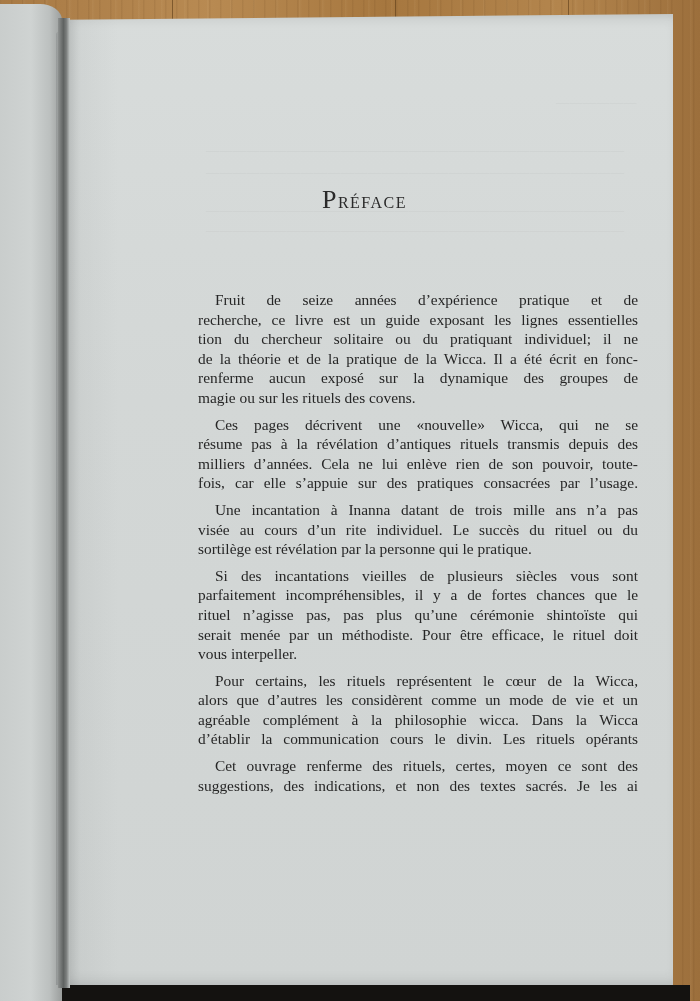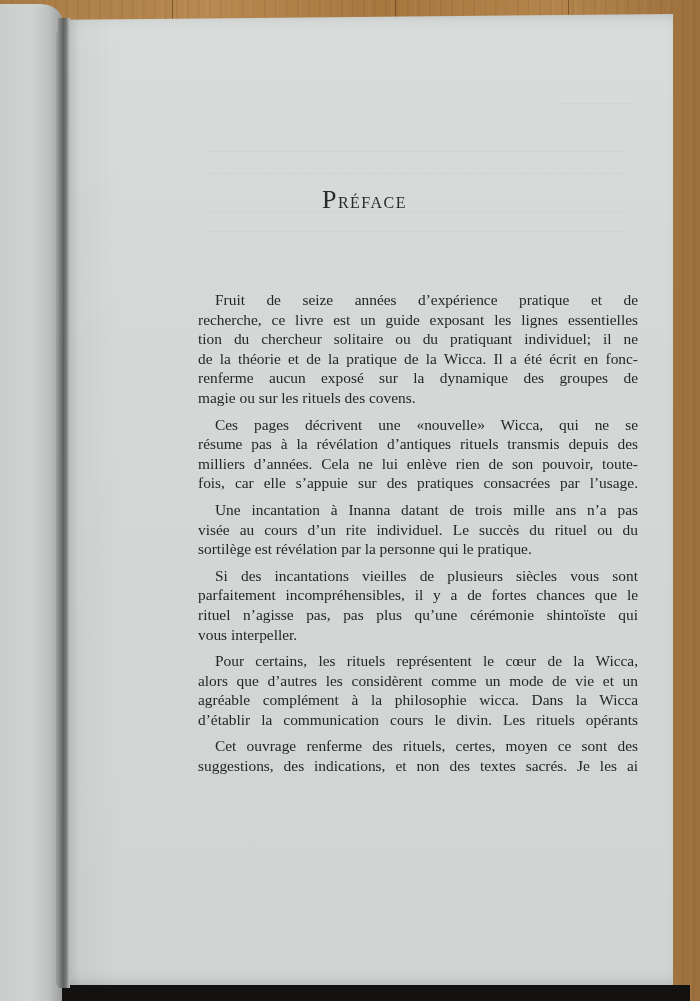--- a/index.html
+++ b/index.html
@@ -165,20 +165,21 @@
   </p>
   <p>
     <span class="line">Une incantation à Inanna datant de trois mille ans n’a pas</span>
     <span class="line" style="text-indent:0">visée au cours d’un rite individuel. Le succès du rituel ou du</span>
     <span class="line last" style="text-indent:0">sortilège est révélation par la personne qui le pratique.</span>
   </p>
   <p>
     <span class="line">Si des incantations vieilles de plusieurs siècles vous sont</span>
     <span class="line" style="text-indent:0">parfaitement incompréhensibles, il y a de fortes chances que le</span>
     <span class="line" style="text-indent:0">rituel n’agisse pas, pas plus qu’une cérémonie shintoïste qui</span>
+    <span class="line" style="text-indent:0">serait menée par un méthodiste. Pour être efficace, le rituel doit</span>
     <span class="line last" style="text-indent:0">vous interpeller.</span>
   </p>
   <p>
     <span class="line">Pour certains, les rituels représentent le cœur de la Wicca,</span>
     <span class="line" style="text-indent:0">alors que d’autres les considèrent comme un mode de vie et un</span>
     <span class="line" style="text-indent:0">agréable complément à la philosophie wicca. Dans la Wicca</span>
     <span class="line" style="text-indent:0">d’établir la communication cours le divin. Les rituels opérants</span>
   </p>
   <p>
     <span class="line">Cet ouvrage renferme des rituels, certes, moyen ce sont des</span>

